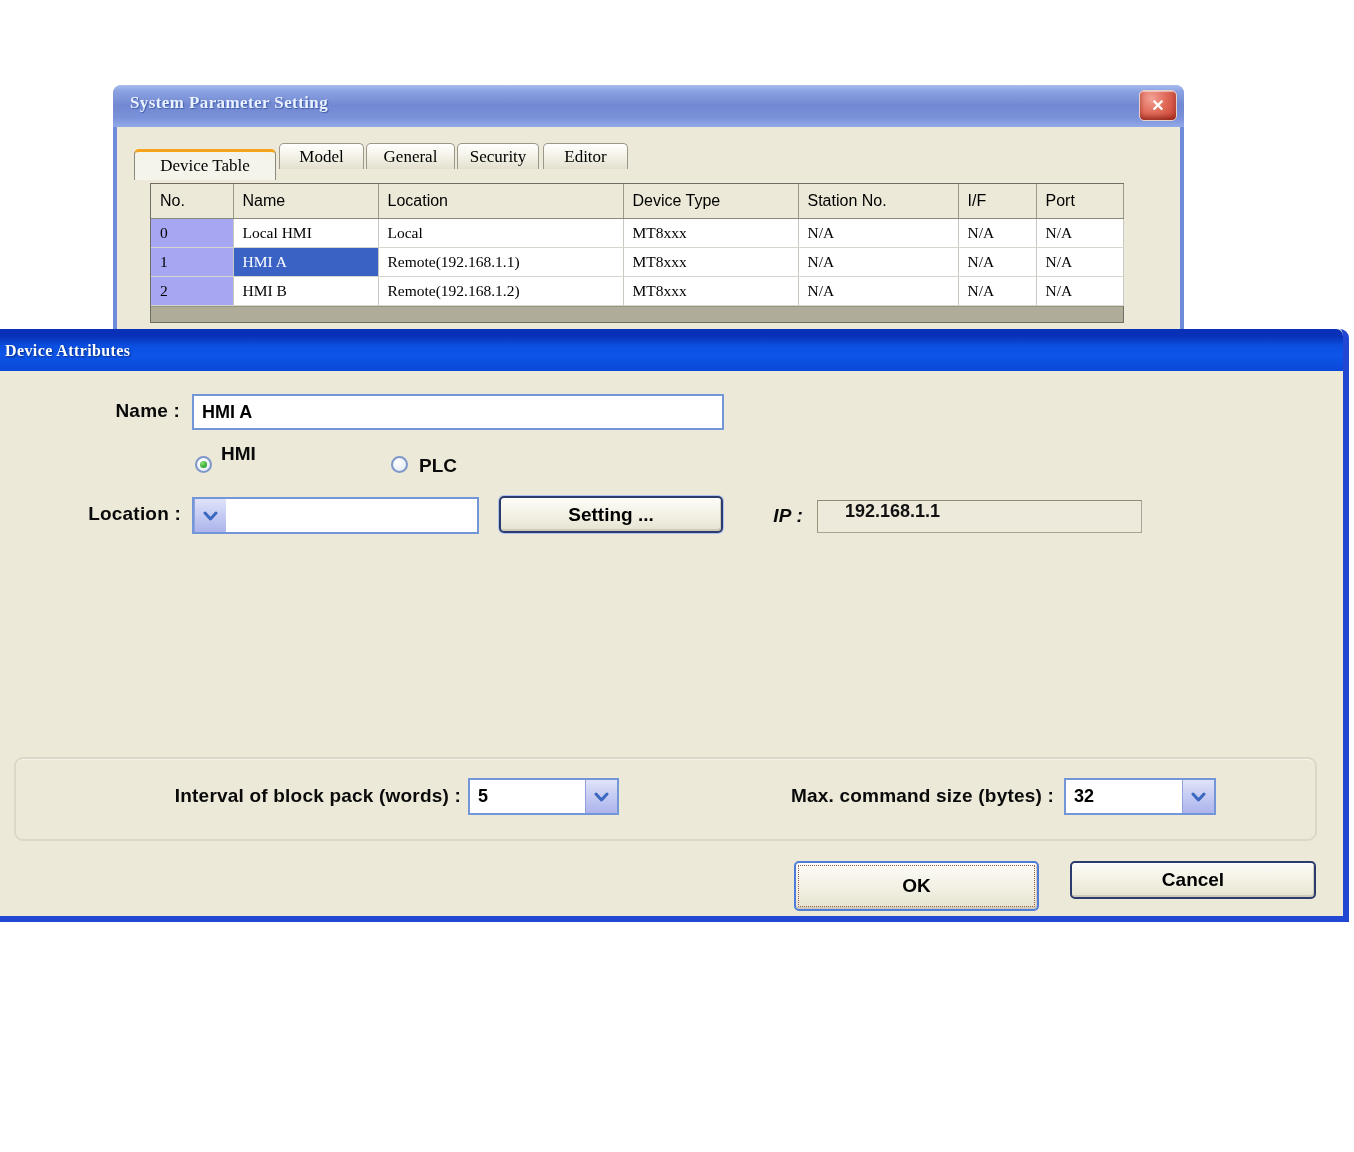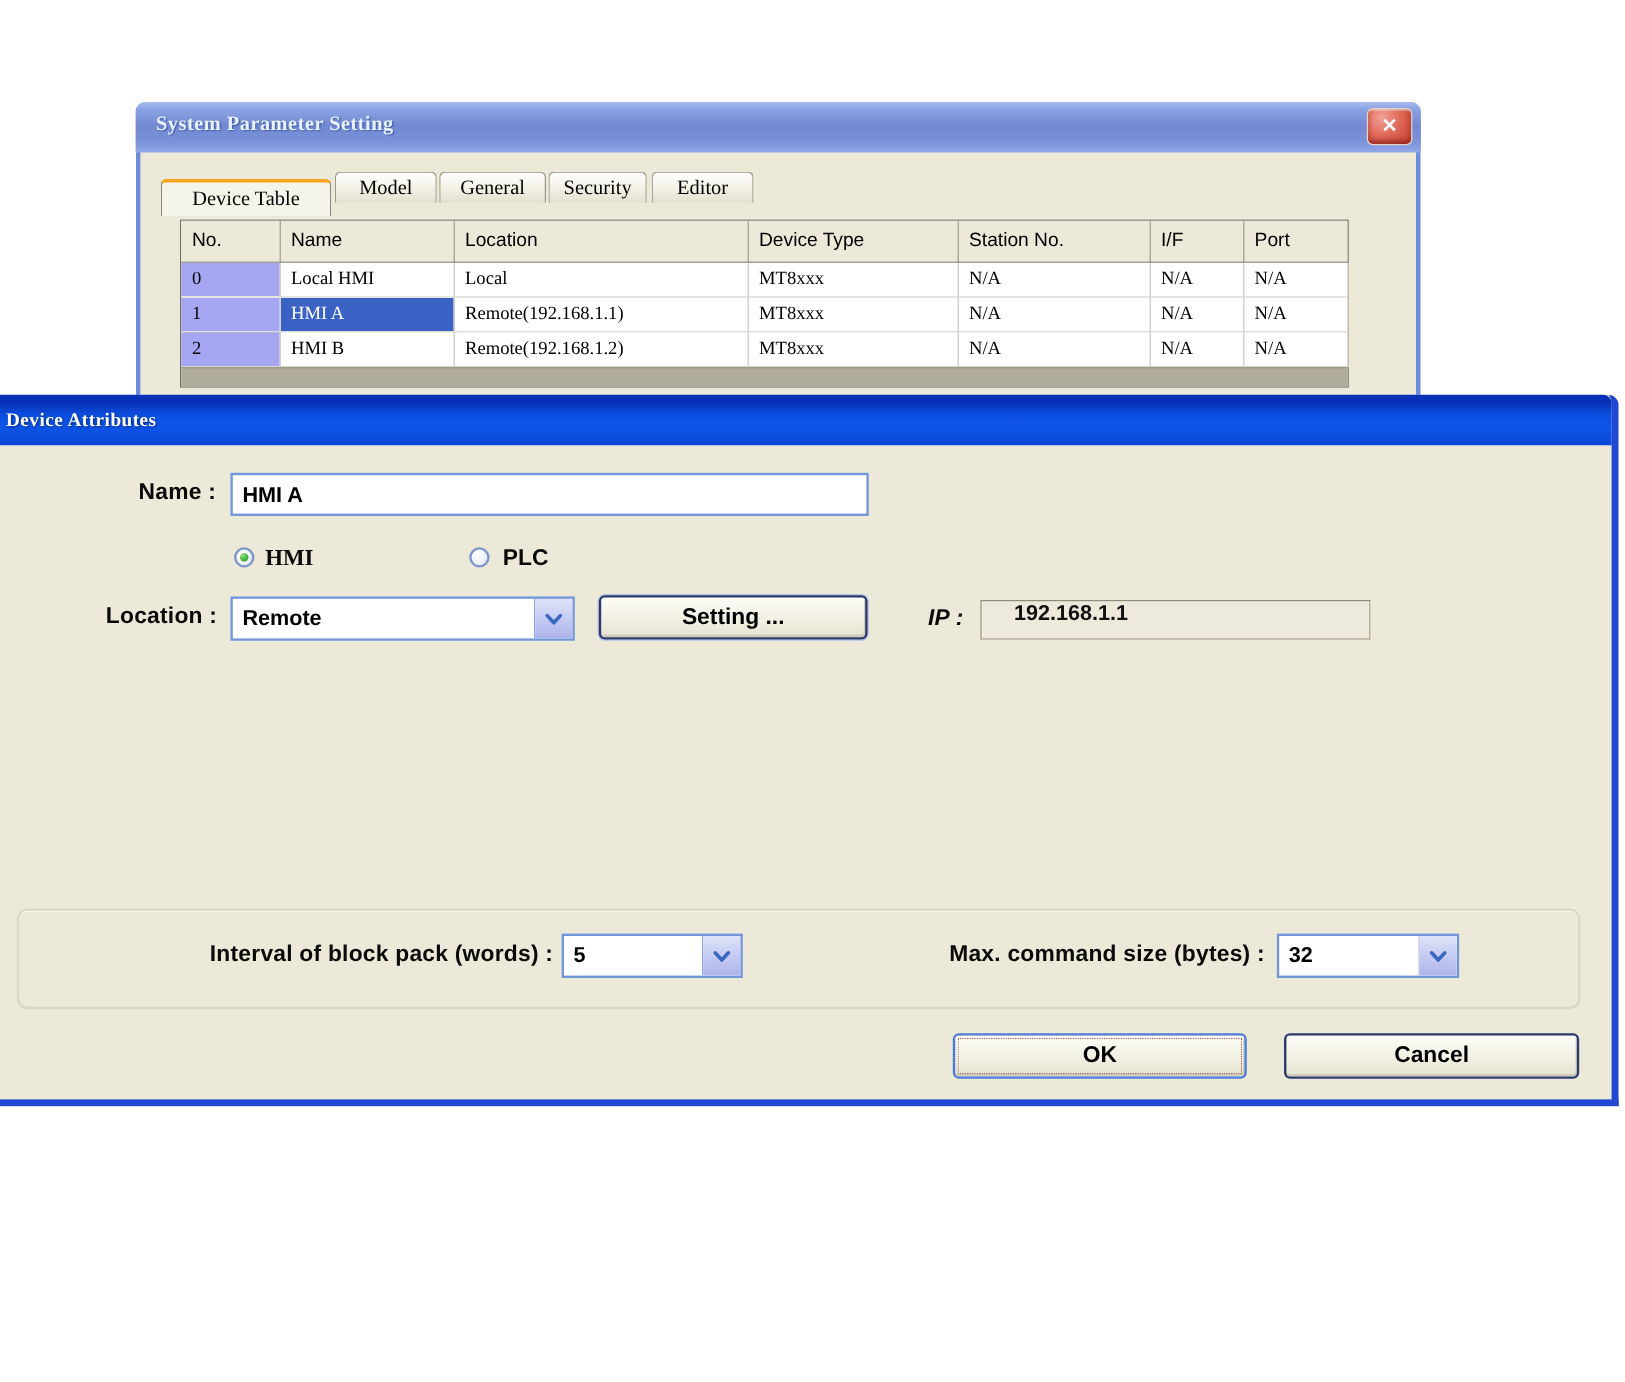--- a/index.html
+++ b/index.html
@@ -78,21 +78,21 @@
   
   .radio{position:absolute;width:17px;height:17px;border-radius:50%;
        border:2px solid #7E96C8;background:radial-gradient(circle at 35% 30%,#FFFFFF 0%,#E9EEF6 70%,#D5DEEC 100%);
        box-sizing:border-box;cursor:pointer;}
   .radio .dot{display:none;}
   .radio.selected .dot{display:block;position:absolute;left:3px;top:3px;width:7px;height:7px;
        border-radius:50%;background:radial-gradient(circle at 35% 30%,#8FE07A 0%,#3FB23A 55%,#1E8C22 100%);}
   .hmi-radio{left:195px;top:127px;}
   .plc-radio{left:391px;top:127px;}
   .radio-lbl{position:absolute;font:bold 19px "Liberation Sans",sans-serif;color:#0A0A0A;cursor:default;}
-  .hmi-radio-lbl{left:221px;top:126px;font-family:Liberation Serif, serif;}
+  .hmi-radio-lbl{left:221px;top:114px;}
   .plc-radio-lbl{left:419px;top:126px;}
 
   
   .xp-combo{position:absolute;box-sizing:border-box;background:#FFFFFF;
        border:2px solid #7296D8;display:flex;align-items:stretch;cursor:pointer;}
   .combo-val{flex:1;display:flex;align-items:center;padding-left:8px;
        font:bold 18px "Liberation Sans",sans-serif;color:#000;}
   .combo-btn{width:31px;border-left:1px solid #93A2DC;border-radius:0 1px 1px 0;
        background:linear-gradient(180deg,#DFE3F9 0%,#C6CCF3 48%,#ACB4EC 100%);
        display:flex;align-items:center;justify-content:center;}
@@ -101,21 +101,21 @@
   .maxcmd-combo{left:1064px;top:449px;width:152px;height:37px;}
 
   
   .xp-btn{position:absolute;box-sizing:border-box;cursor:pointer;
        background:linear-gradient(180deg,#FDFCF7 0%,#F1EFE1 60%,#E5E2D0 100%);
        border:2px solid #2B3B6E;border-radius:5px;
        font:bold 19px "Liberation Sans",sans-serif;color:#000;
        box-shadow:inset 0 1px 0 #FFFFFF, inset -1px -2px 0 #CFCBBA;}
   .setting-btn{left:499px;top:167px;width:224px;height:37px;
        box-shadow:0 0 0 1px #AEC2EC, inset 0 1px 0 #FFFFFF, inset -1px -2px 0 #CFCBBA;}
-  .ok-btn{left:794px;top:532px;width:245px;height:38px;border-color:#4E7CD8;
+  .ok-btn{left:794px;top:532px;width:245px;height:50px;border-color:#4E7CD8;
        outline:1px dotted #9A5A48;outline-offset:-5px;}
   .cancel-btn{left:1070px;top:532px;width:246px;height:38px;}
 
   
   .ip-field{position:absolute;left:817px;top:171px;width:325px;height:33px;box-sizing:border-box;
        background:#EDEADB;border:1px solid #A9A594;border-top-color:#8F8B7C;border-left-color:#98947F;
        display:flex;align-items:flex-start;padding-left:27px;
        font:bold 18px "Liberation Sans",sans-serif;color:#111;}
 
   .groupbox{position:absolute;left:14px;top:428px;width:1303px;height:84px;box-sizing:border-box;
@@ -209,21 +209,20 @@
       <span class="dot"></span>
     </span>
     <span class="radio-lbl hmi-radio-lbl">HMI</span>
     <span class="radio plc-radio">
       
     </span>
     <span class="radio-lbl plc-radio-lbl">PLC</span>
 
     <div class="lbl loc-lbl">Location :</div>
     <div class="xp-combo loc-combo">
-      <span class="combo-val">Remote</span>
       <span class="combo-btn">
         <svg width="15" height="10" viewBox="0 0 15 10">
           <path d="M2 2 L7.5 8 L13 2" fill="none" stroke="#3A68C0" stroke-width="3" stroke-linecap="round" stroke-linejoin="round"></path>
         </svg>
       </span>
     </div>
     <button class="xp-btn setting-btn">Setting ...</button>
 
     <div class="lbl ip-lbl">IP :</div>
     <div class="ip-field">

